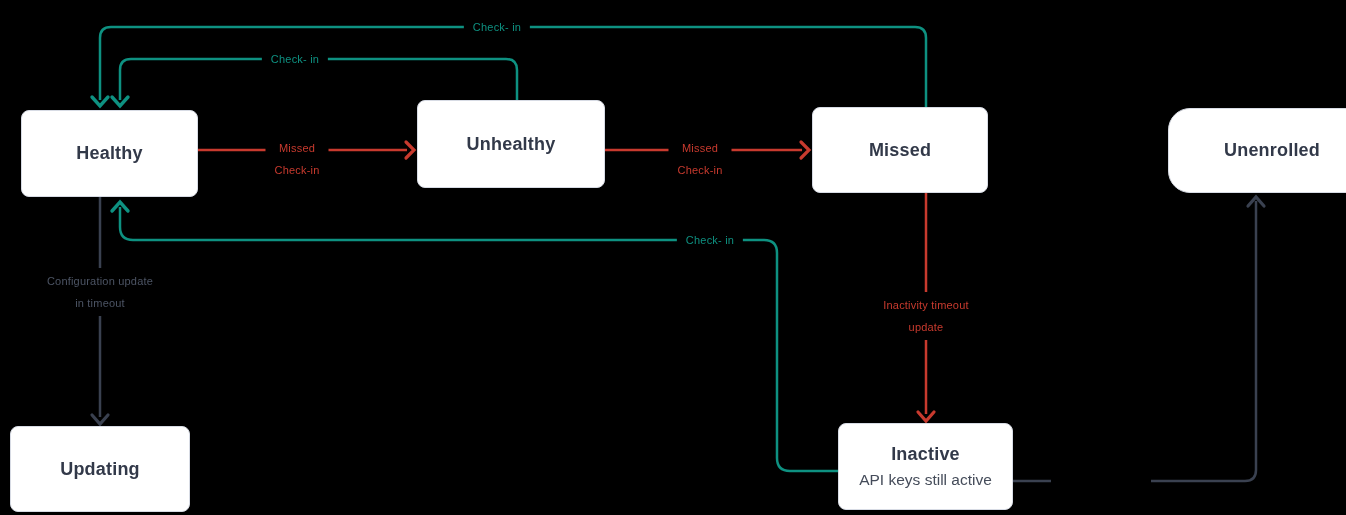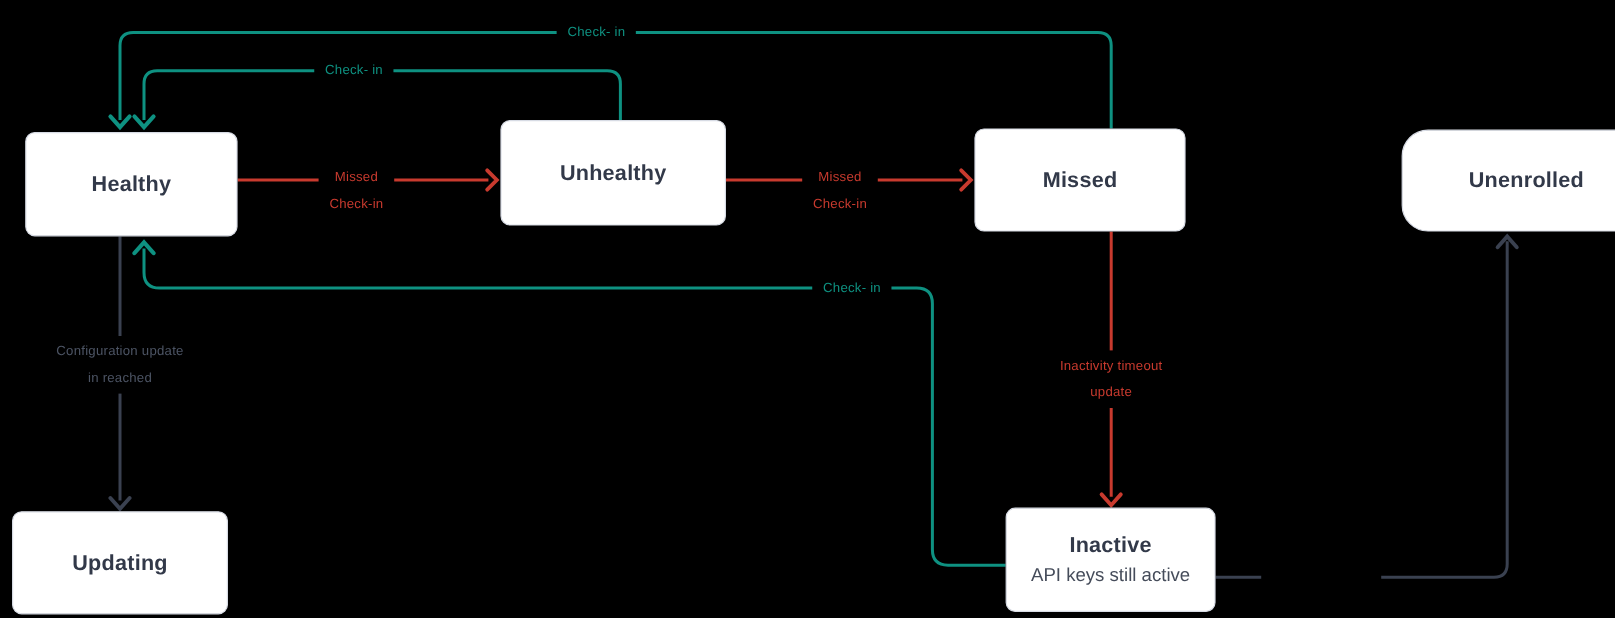--- a/index.html
+++ b/index.html
@@ -82,21 +82,21 @@
   .node-unenrolled { left: 1168px; top: 108px; width: 208px; height: 85px; border-radius: 22px; }
   .node-updating   { left: 10px;   top: 426px; width: 180px; height: 86px; }
   .node-inactive   { left: 838px;  top: 423px; width: 175px; height: 87px; }
 
   .lbl-checkin-top    { left: 497px; top: 27px; }
   .lbl-checkin-mid    { left: 295px; top: 59px; }
   .lbl-checkin-bottom { left: 710px; top: 240px; }
   .lbl-missed-left    { left: 297px; top: 159px; }
   .lbl-missed-right   { left: 700px; top: 159px; }
   .lbl-timeout        { left: 926px; top: 316px; }
-  .lbl-config         { left: 100px; top: 304px; }
+  .lbl-config         { left: 100px; top: 292px; }
 </style>
 </head>
 <body>
 
 <div class="canvas">
 
   <svg class="edges-layer" width="1346" height="515" viewBox="0 0 1346 515">
 
     <path class="edge-line-teal" d="M 926 107 L 926 38 Q 926 27 915 27 L 111 27 Q 100 27 100 38 L 100 100"></path>
     <path class="arrowhead-teal" d="M 92 97 L 100 106 L 108 97"></path>
@@ -130,21 +130,21 @@
   <div class="edge-label label-red lbl-missed-right">
     <div>Missed</div>
     <div>Check-in</div>
   </div>
   <div class="edge-label label-red lbl-timeout">
     <div>Inactivity timeout</div>
     <div>update</div>
   </div>
   <div class="edge-label label-gray lbl-config">
     <div>Configuration update</div>
-    <div>in reached</div>
+    <div>in timeout</div>
   </div>
 
   <div class="node node-healthy">
     <div class="node-title">Healthy</div>
   </div>
   <div class="node node-unhealthy">
     <div class="node-title">Unhealthy</div>
   </div>
   <div class="node node-offline">
     <div class="node-title">Missed</div>

